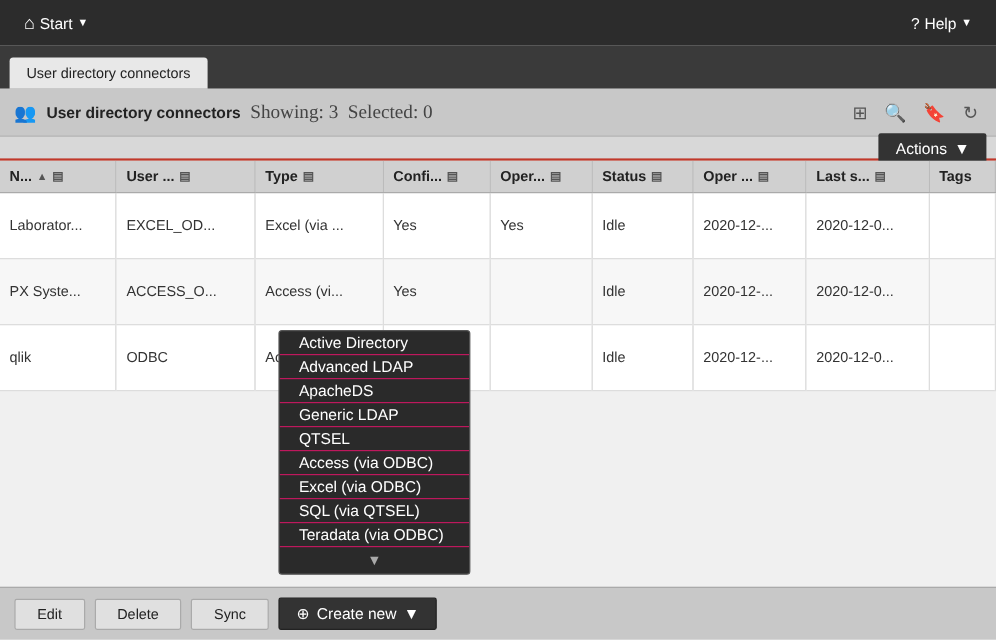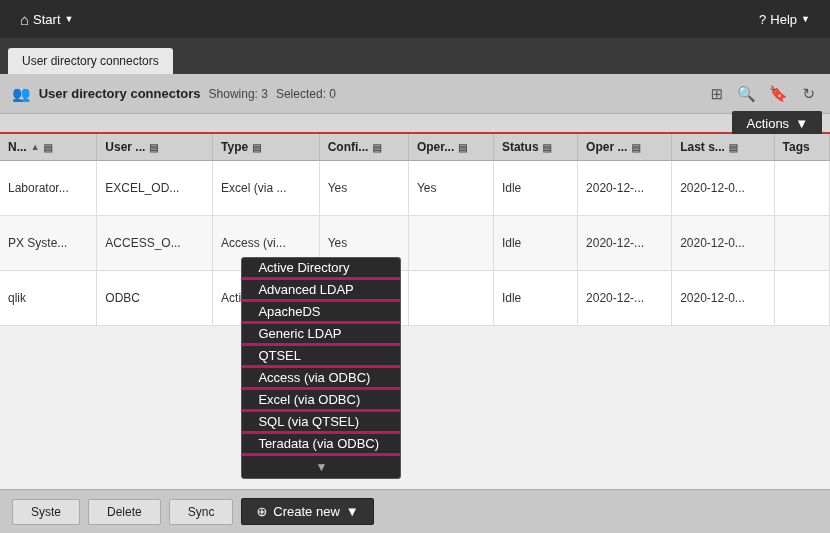--- a/index.html
+++ b/index.html
@@ -76,22 +76,23 @@
     .content-header-icon {
       font-size: 15px;
       color: #555;
     }
     .content-header-title {
       font-weight: bold;
       font-size: 13px;
       color: #222;
     }
     .content-header-count {
-      font-size: 12px;
+      font-size: 16px;
       color: #444;
+      font-family: Liberation Serif, serif;
     }
     .header-spacer { flex: 1; }
     .header-tools {
       display: flex;
       align-items: center;
       gap: 8px;
     }
     .tool-btn {
       background: none;
       border: none;
@@ -222,21 +223,21 @@
       border-radius: 3px;
       min-width: 160px;
       z-index: 100;
       overflow: hidden;
     }
     .dropdown-menu-item {
       padding: 2px 16px;
       color: #fff;
       cursor: pointer;
       font-size: 13px;
-      border-bottom: 3px solid #be185d;
+      border-bottom: 1px solid #be185d;
     }
     .dropdown-menu-item:last-child { border-bottom: none; }
     .dropdown-menu-arrow {
       text-align: center;
       color: #aaa;
       padding: 4px;
       font-size: 12px;
     }
   </style>
 </head>
@@ -385,21 +386,21 @@
             <td>2020-12-...</td>
             <td>2020-12-0...</td>
             <td></td>
           </tr>
         </tbody>
     </table>
   </div>
 
   <div class="bottom-toolbar">
     <button class="bottom-btn">
-      <span>Syste</span>
+      <span>Edit</span>
     </button>
     <button class="bottom-btn">
       <span>Delete</span>
     </button>
     <button class="bottom-btn">
       <span>Sync</span>
     </button>
 
     <div class="dropdown-container">
 

